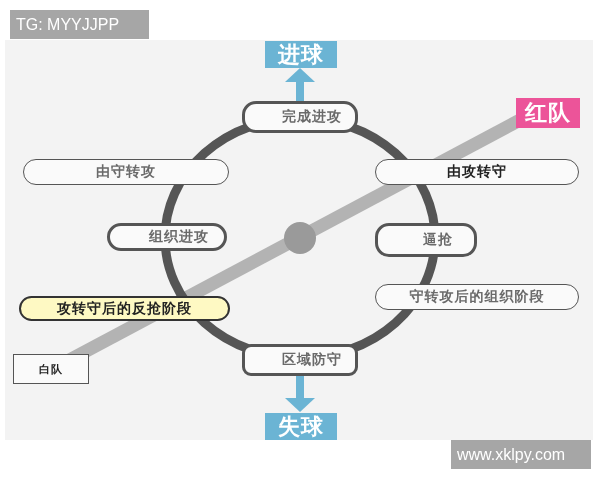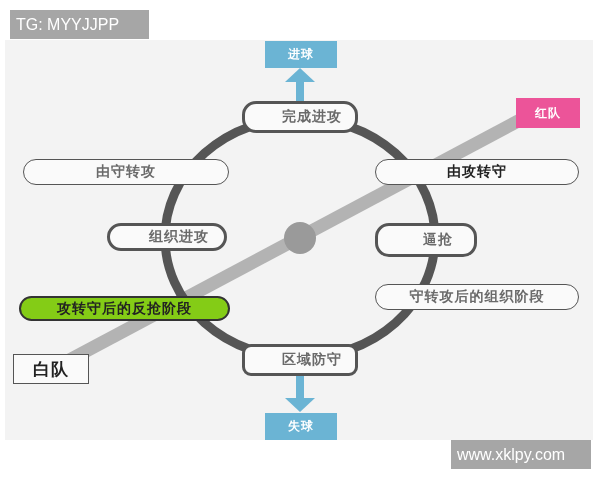--- a/index.html
+++ b/index.html
@@ -6,26 +6,26 @@
   body { width: 600px; height: 480px; position: relative; overflow: hidden;
          font-family: "DejaVu Sans", sans-serif; }
   .panel { position: absolute; left: 5px; top: 40px; width: 588px; height: 400px; background: #f3f3f3; }
   svg.lines { position: absolute; left: 0; top: 0; }
   .pill { position: absolute; box-sizing: border-box; border-radius: 14px; background: #fafafa;
           display: flex; align-items: center; justify-content: center; color: #6a6a6a;
           font-size: 14px; font-weight: bold; letter-spacing: 1px; }
   .pill.thick { border: 3px solid #555; padding-left: 24px; }
   .pill.thin { border: 1.5px solid #555; }
   .pill.dark { color: #222; }
-  .pill.yellow { background: #84cc16; color: #222; border: 2px solid #333; }
+  .pill.yellow { background: #fef9c3; color: #222; border: 2px solid #333; }
   .box { position: absolute; display: flex; align-items: center; justify-content: center;
-         font-weight: bold; font-size: 12px; letter-spacing: 1px; }
+         font-weight: bold; font-size: 22px; letter-spacing: 1px; }
   .goal { background: #6bb4d4; color: #fff; }
   .red { background: #ec5499; color: #fff; }
-  .white { background: #fafafa; color: #222; border: 1.5px solid #555; box-sizing: border-box; font-size: 17px; }
+  .white { background: #fafafa; color: #222; border: 1.5px solid #555; box-sizing: border-box; font-size: 11px; }
   .tag { position: absolute; background: #a6a6a6; color: #fff; font-family: "Liberation Sans", sans-serif;
          font-size: 16px; display: flex; align-items: center; padding: 0 6px; box-sizing: border-box; }
 </style>
 </head>
 <body>
 
 <div class="panel"></div>
 
 <svg class="lines" width="600" height="480">
 

